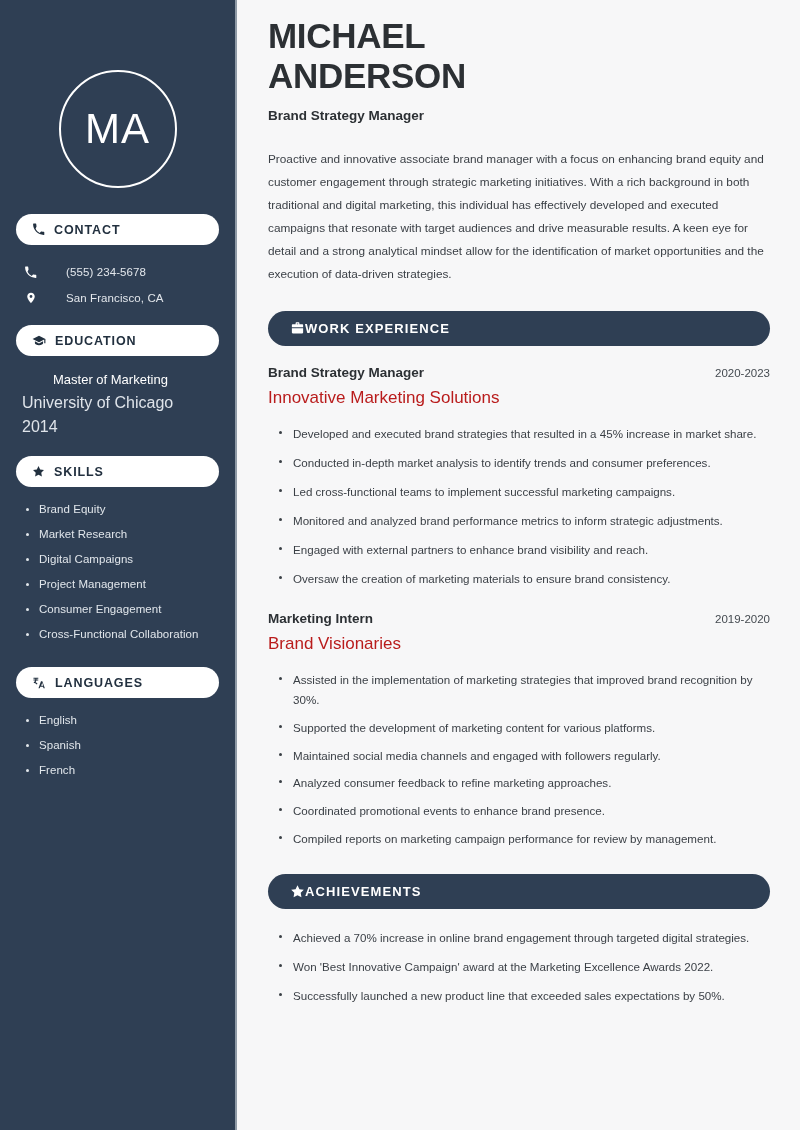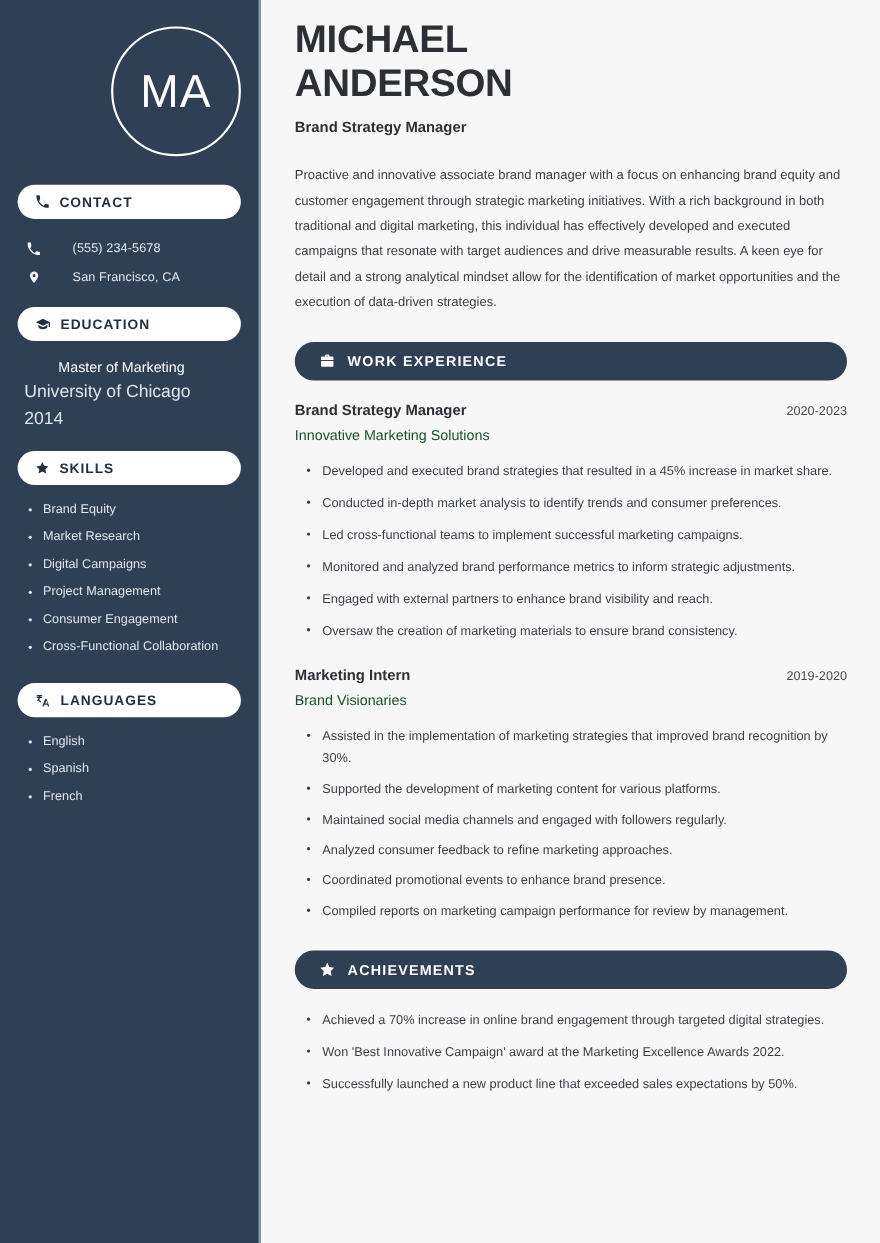--- a/index.html
+++ b/index.html
@@ -30,23 +30,24 @@
     width: 237px;
     min-width: 237px;
     background: #2f3f54;
     border-right: 2px solid #8f9aa6;
     padding: 0 16px;
     position: relative;
   }
 
   .avatar-wrap {
     display: flex;
-    justify-content: flex-end;
-    padding-top: 24px;
+    justify-content: center;
+    padding-top: 36px;
     padding-bottom: 26px;
+    margin-top: 34px;
   }
   .avatar {
     width: 118px;
     height: 118px;
     border-radius: 50%;
     border: 2px solid #ffffff;
     display: flex;
     align-items: center;
     justify-content: center;
     color: #ffffff;
@@ -155,21 +156,20 @@
     line-height: 1.95;
     color: #3a3f45;
   }
 
   .dark-pill {
     background: #2f3f54;
     border-radius: 999px;
     height: 35px;
     display: flex;
     align-items: center;
-    gap: 11px;
     padding: 0 22px;
     margin-top: 25px;
     margin-bottom: 19px;
   }
   .dark-pill .pill-label {
     color: #ffffff;
     font-size: 13px;
     font-weight: bold;
     letter-spacing: 1.1px;
   }
@@ -184,22 +184,22 @@
   .job-title {
     font-size: 13.5px;
     font-weight: bold;
     color: #2c3034;
   }
   .job-dates {
     font-size: 11.5px;
     color: #444a50;
   }
   .job-company {
-    font-size: 13px;
-    color: #14532d;
+    font-size: 17px;
+    color: #b91c1c;
     margin-bottom: 16px;
   }
 
   .main-list { list-style: none; padding-left: 10px; margin-bottom: 22px; }
   .main-list li {
     position: relative;
     font-size: 11.6px;
     line-height: 1.72;
     color: #3a3f45;
     padding-left: 15px;

